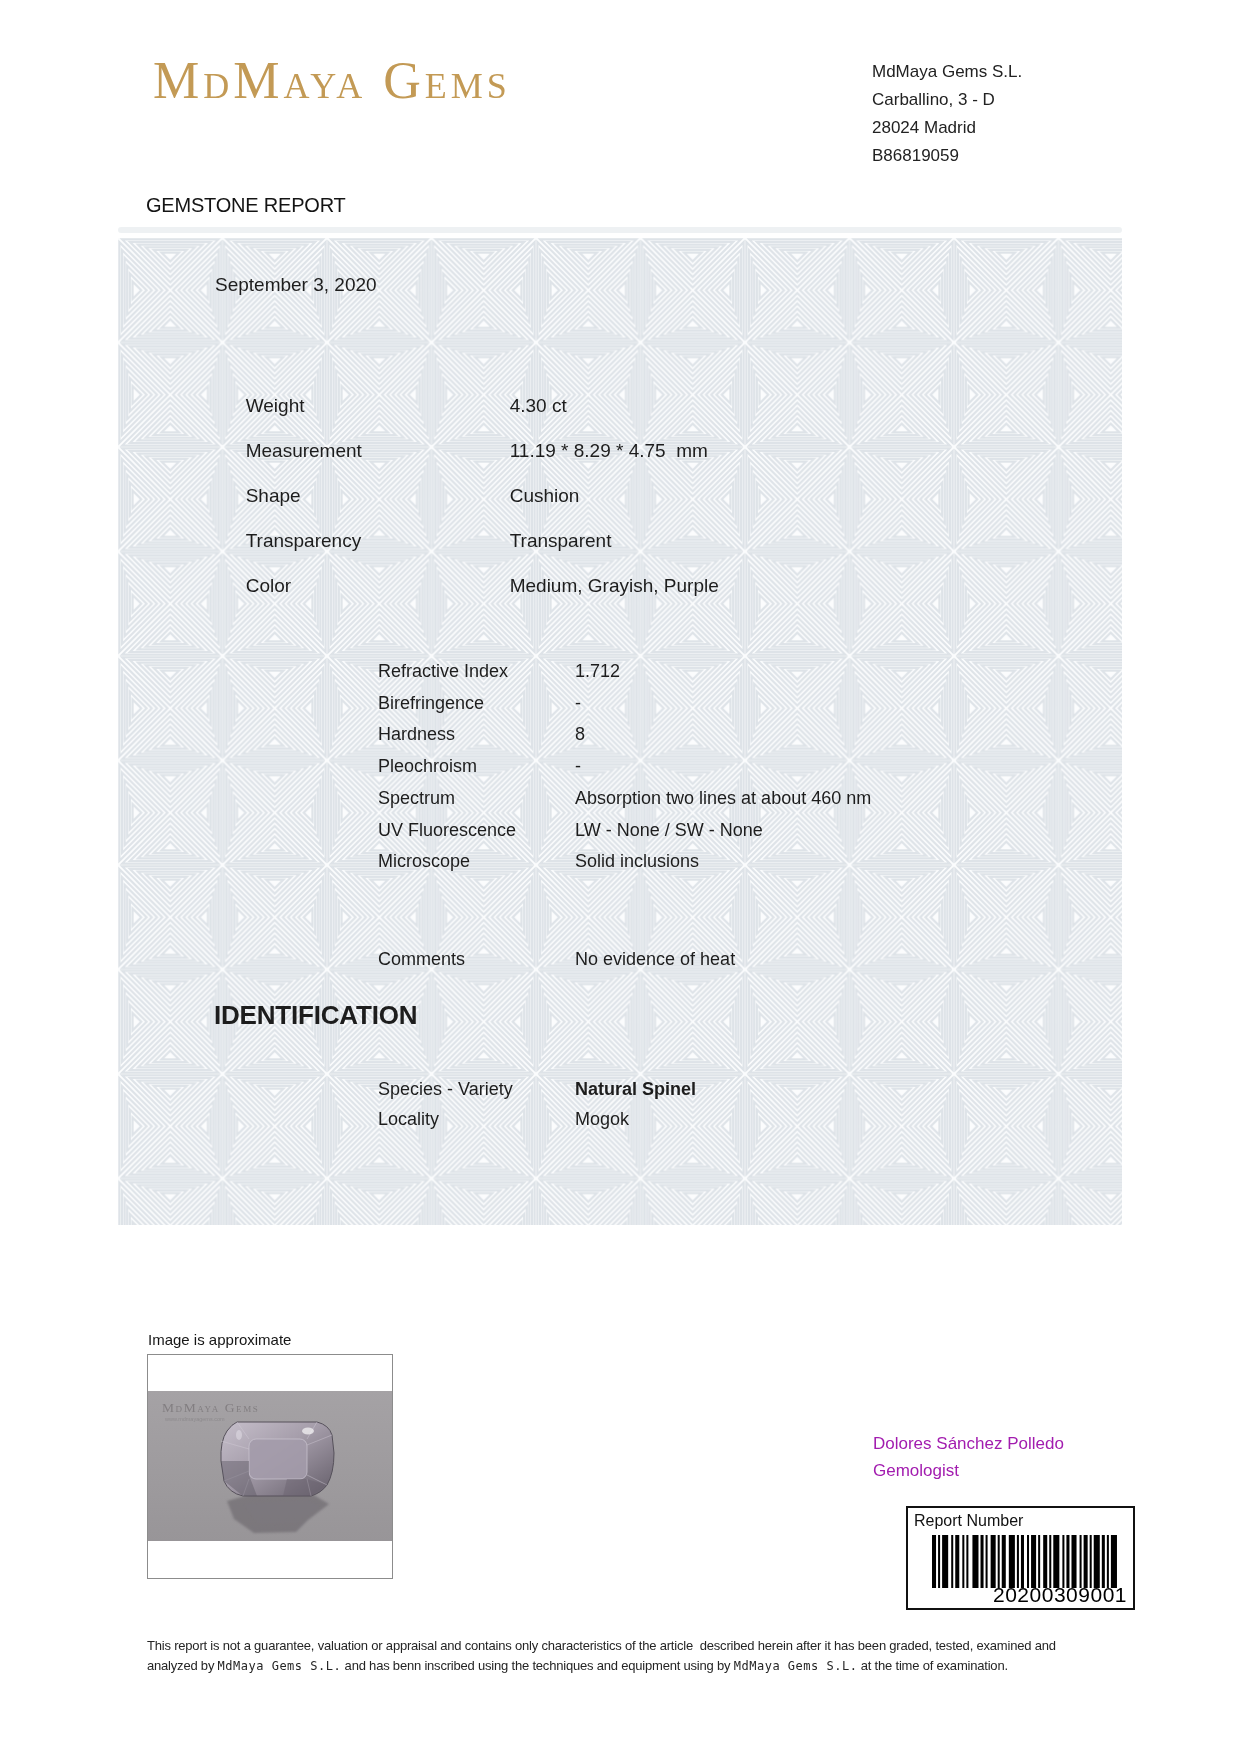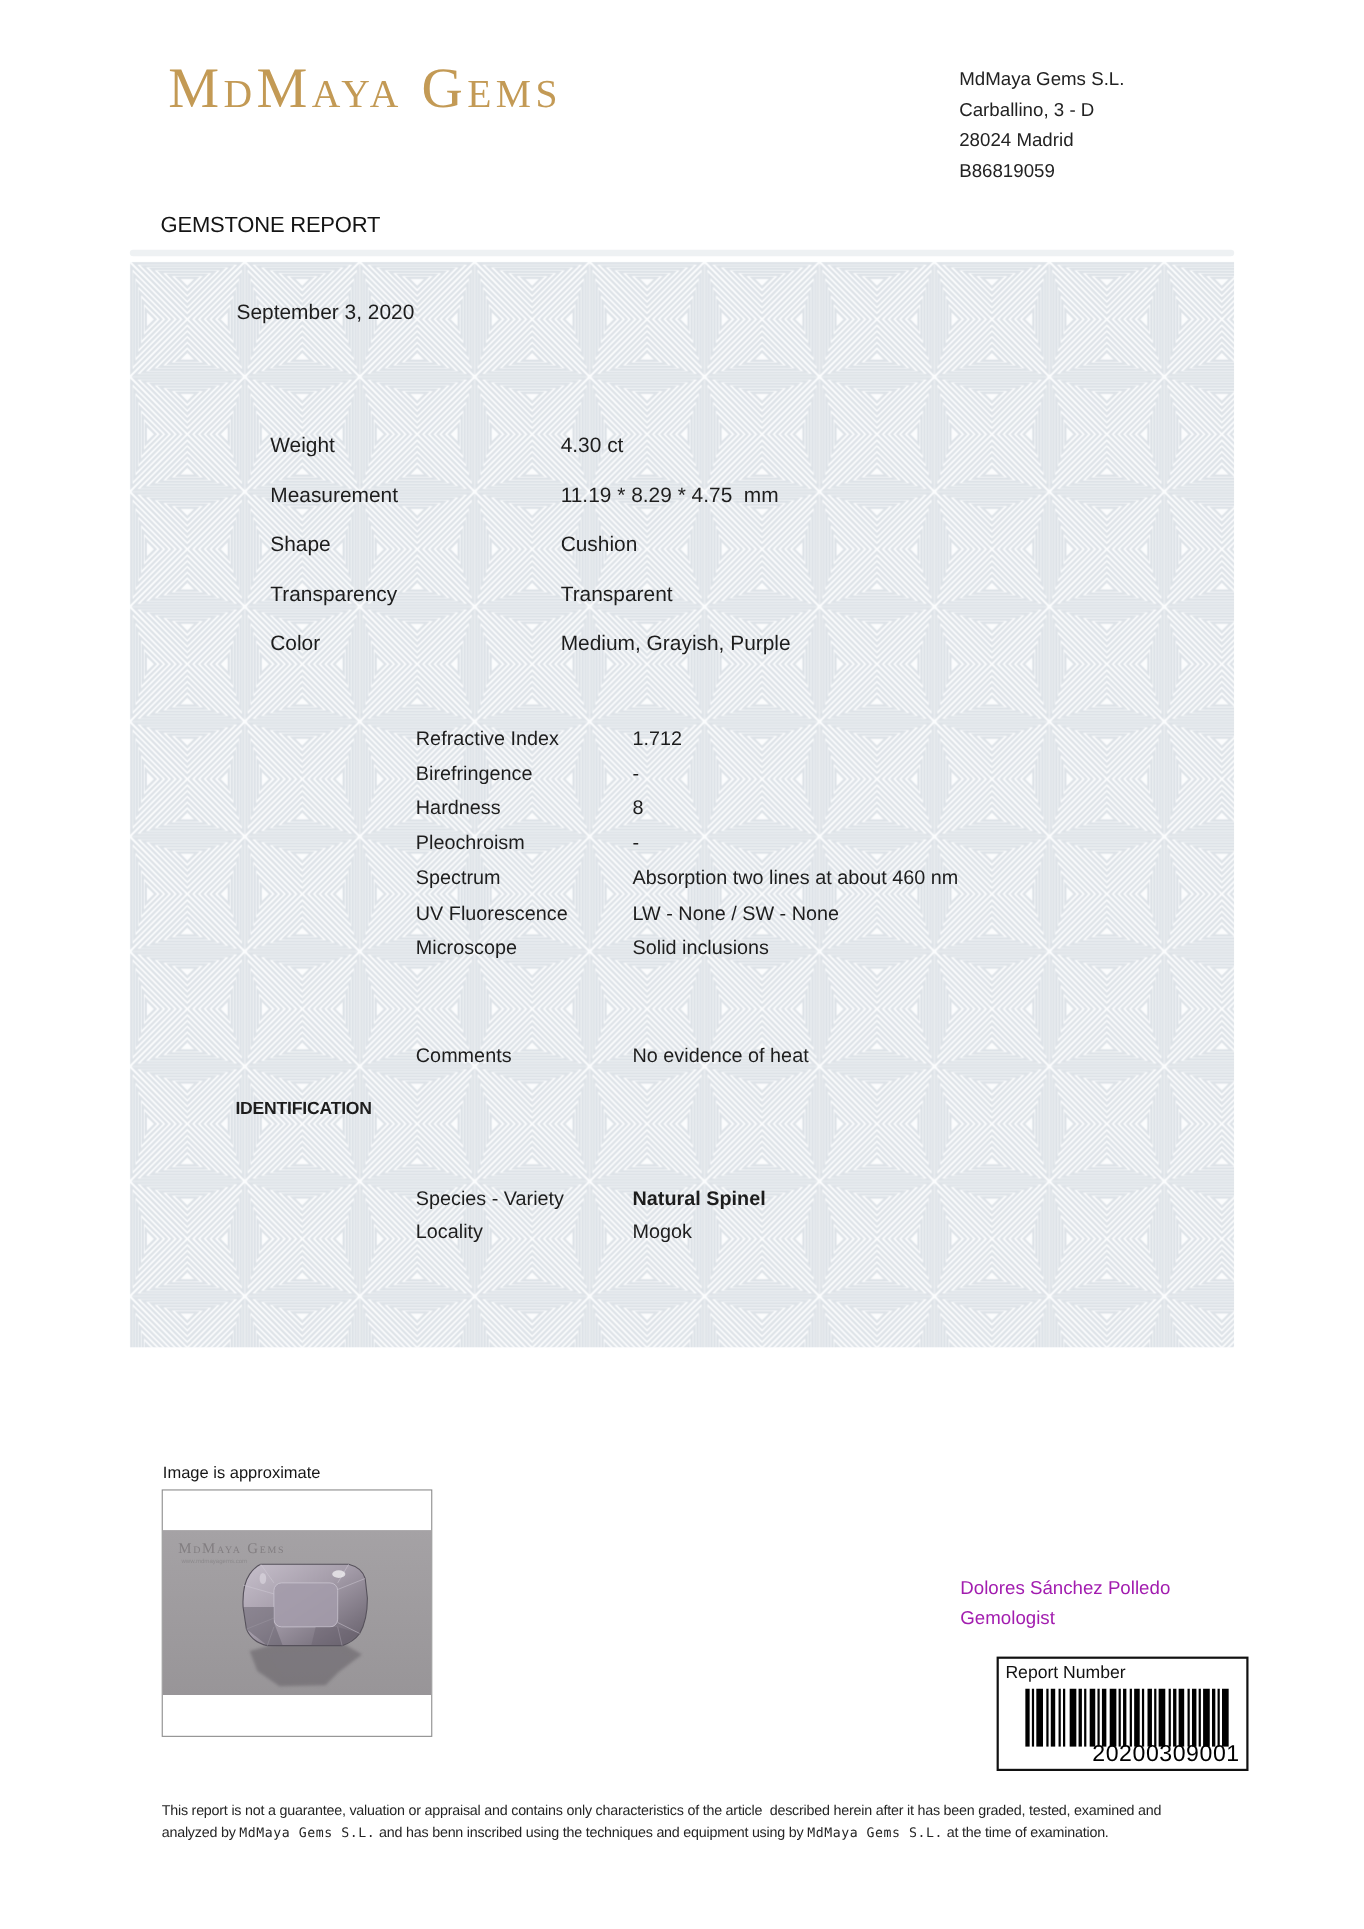--- a/index.html
+++ b/index.html
@@ -25,21 +25,21 @@
   .pattern-bg{position:absolute;left:0;top:0;width:1004px;height:987px;}
   .pattern-block .txt{position:absolute;white-space:pre-wrap;}
   .date-line{left:97px;top:274px;font-size:19px;}
   .row{position:absolute;font-size:19px;white-space:pre-wrap;}
   .row .lbl{display:inline-block;vertical-align:top;white-space:pre-wrap;}
   .row .val{display:inline-block;vertical-align:top;white-space:pre-wrap;}
   .row.main{left:96px;}
   .row.main .lbl{width:264px;}
   .row.sub{left:230px;font-size:18px;}
   .row.sub .lbl{width:197px;}
-  .ident-heading{position:absolute;left:96px;top:762px;font-size:16px;font-weight:700;letter-spacing:-0.2px;}
+  .ident-heading{position:absolute;left:96px;top:762px;font-size:26px;font-weight:700;letter-spacing:-0.2px;}
   .strong{font-weight:700;}
   
   
   .photo-caption{position:absolute;left:148px;top:1331px;font-size:15px;color:#161616;}
   .photo-box{position:absolute;left:147px;top:1354px;width:246px;height:225px;background:#ffffff;border:1px solid #8c8c8c;box-sizing:border-box;}
   .gem-svg{position:absolute;left:0;top:36px;width:244px;height:150px;display:block;}
   .wm-main{font-family:"Liberation Serif",serif;font-variant:small-caps;letter-spacing:1.6px;}
   
   .signature{position:absolute;left:873px;top:1430px;font-size:17px;line-height:27px;color:#a21caf;}
   .report-number-box{position:absolute;left:868px;top:1506px;width:229px;height:104px;border:2px solid #111;box-sizing:border-box;background:#fff;margin-left:38px;}

